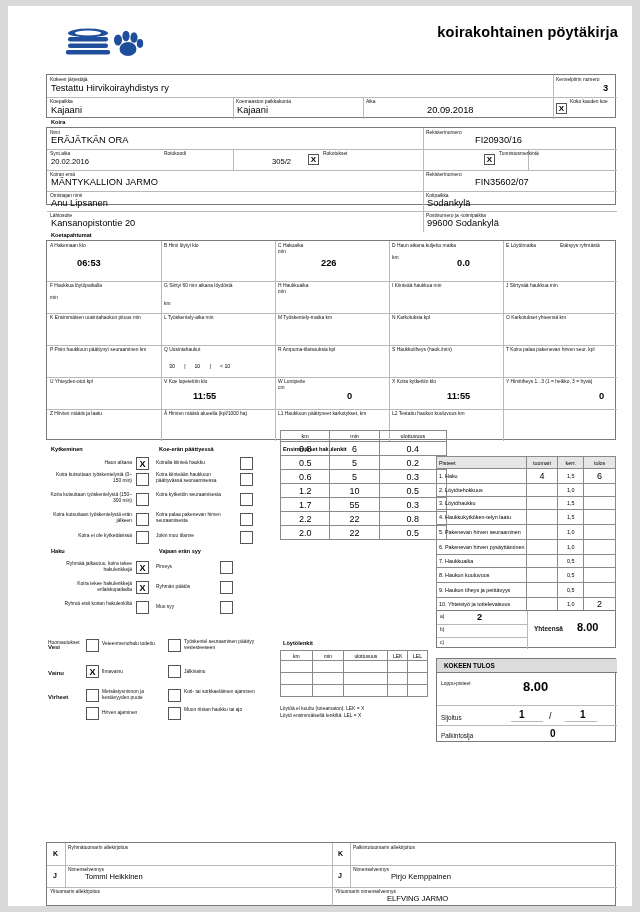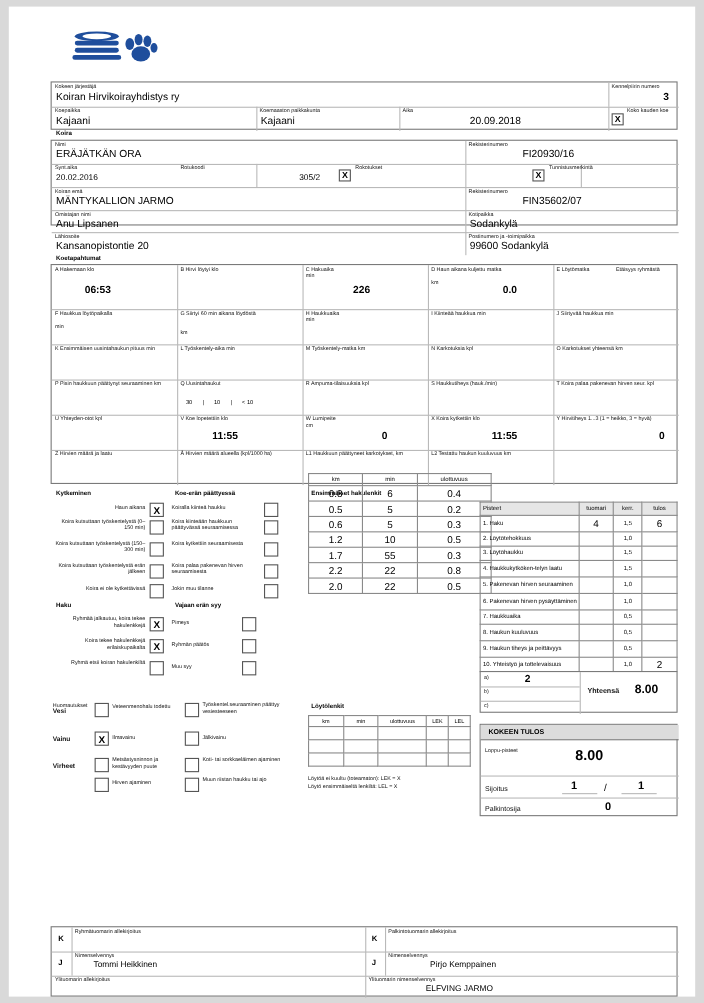--- a/index.html
+++ b/index.html
@@ -71,32 +71,33 @@
         <g fill="#1f4e9c">
           <ellipse cx="56" cy="14" rx="4" ry="5.5"></ellipse>
           <ellipse cx="64" cy="10" rx="3.6" ry="5.2"></ellipse>
           <ellipse cx="72" cy="11.5" rx="3.6" ry="5.2"></ellipse>
           <ellipse cx="78" cy="17.5" rx="3.2" ry="4.4"></ellipse>
           <ellipse cx="66" cy="23" rx="8.5" ry="7"></ellipse>
         </g>
       </svg>
     </div>
     <div class="title">
+      <div>koirakohtainen pöytäkirja</div>
     </div>
   </div>
 
   <div class="sec" style="left:38px; top:68px; width:570px; height:44px;">
     <div class="vline" style="left:506px; top:0; height:22px;"></div>
     <div class="hline" style="left:0; top:22px; width:570px;"></div>
     <div class="vline" style="left:186px; top:22px; height:22px;"></div>
     <div class="vline" style="left:316px; top:22px; height:22px;"></div>
     <div class="vline" style="left:506px; top:22px; height:22px;"></div>
 
     <div class="lbl" style="left:3px; top:1.5px;">Kokeen järjestäjä</div>
-    <div class="val" style="left:4px; top:8px;">Koiran Hirvikoirayhdistys ry</div>
+    <div class="val" style="left:4px; top:8px;">Testattu Hirvikoirayhdistys ry</div>
 
     <div class="lbl" style="left:509px; top:1.5px;">Kennelpiirin numero</div>
     <div class="val b" style="left:556px; top:8px;">3</div>
 
     <div class="lbl" style="left:3px; top:23.5px;">Koepaikka</div>
     <div class="val" style="left:4px; top:30px;">Kajaani</div>
 
     <div class="lbl" style="left:189px; top:23.5px;">Koemaaston paikkakunta</div>
     <div class="val" style="left:190px; top:30px;">Kajaani</div>
 

